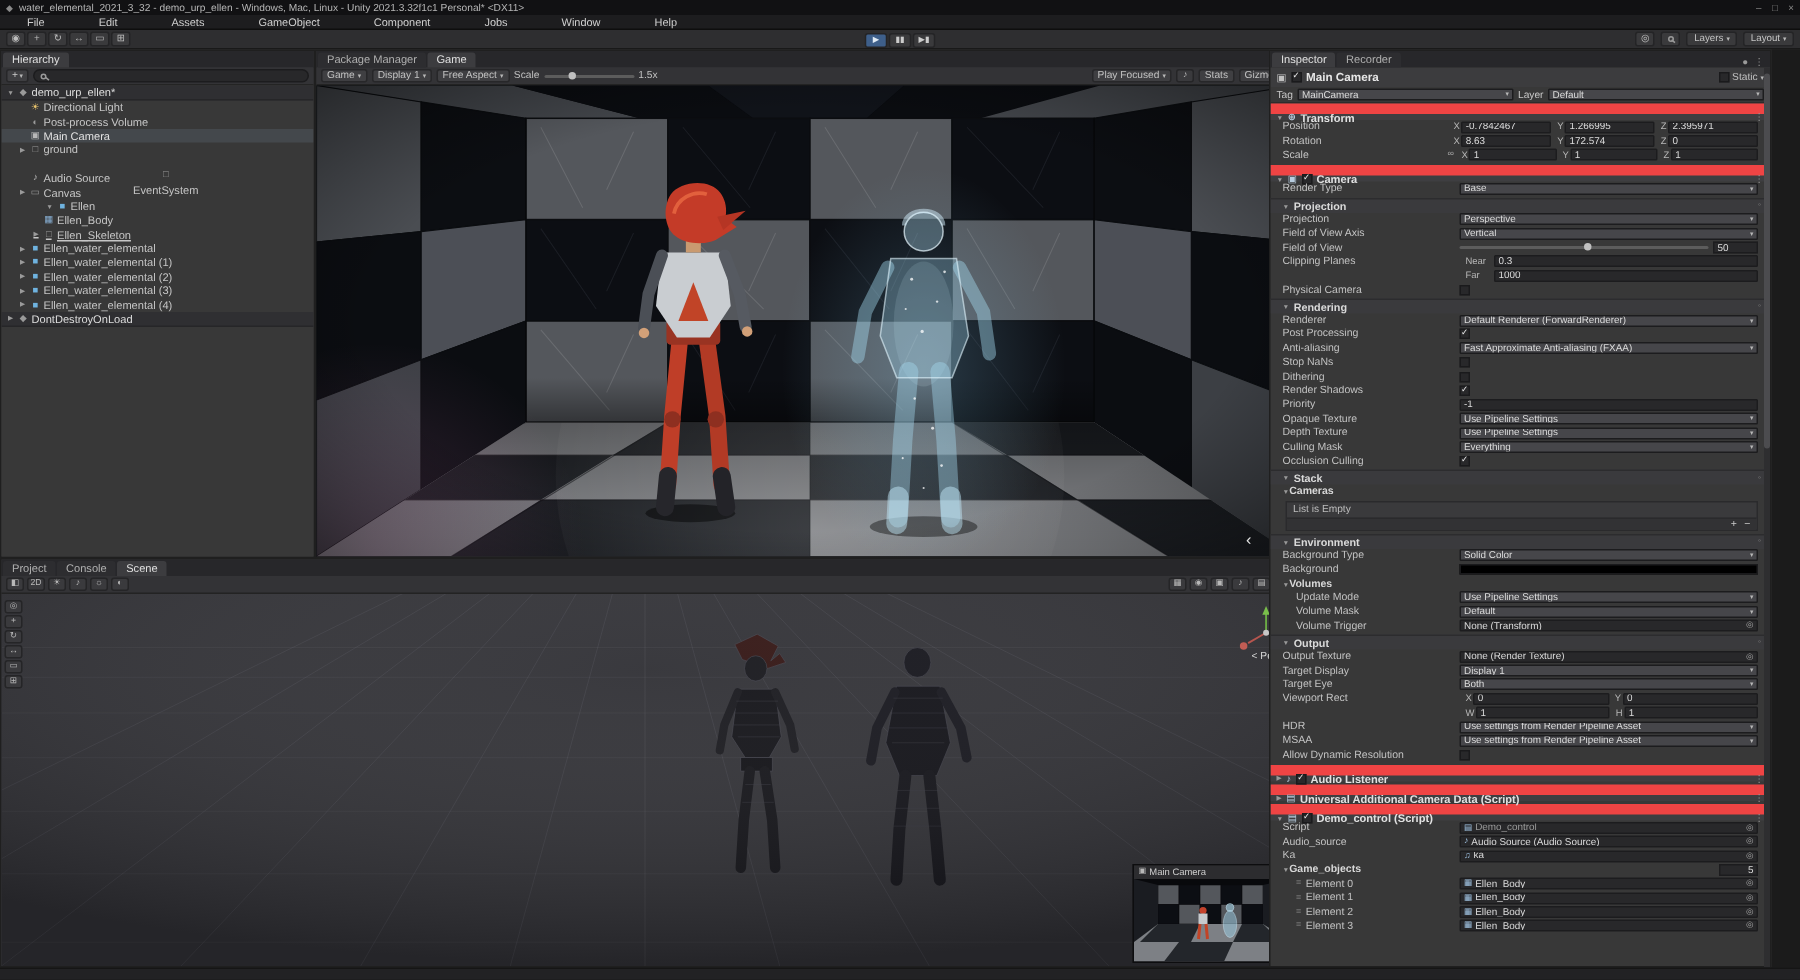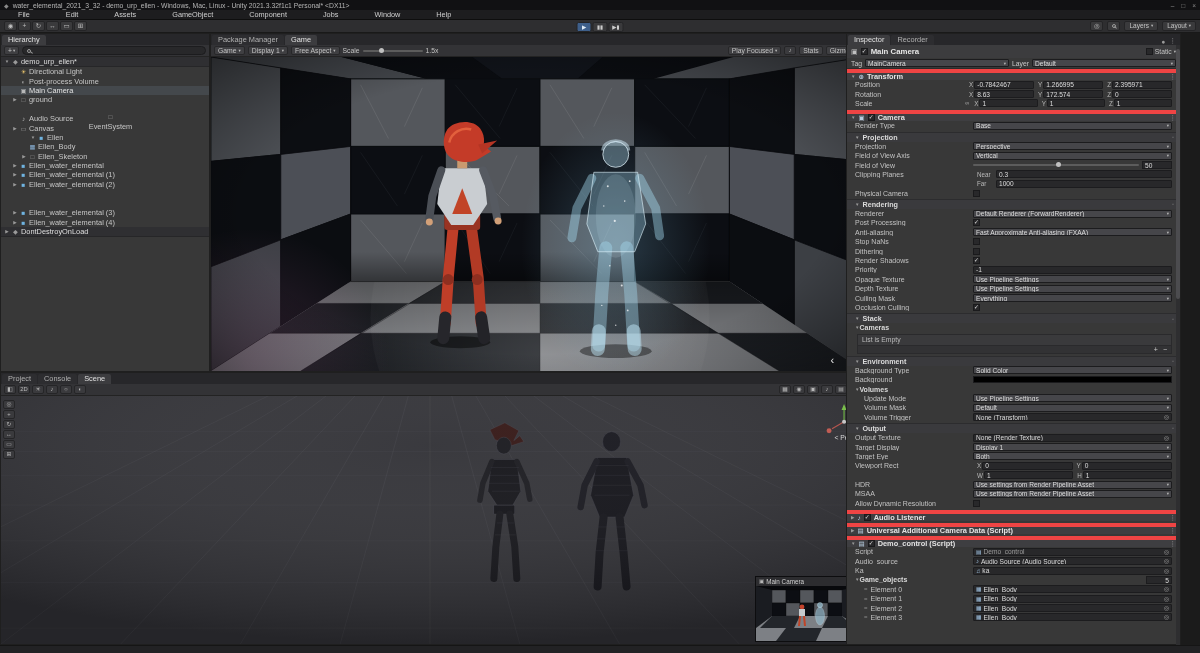--- a/index.html
+++ b/index.html
@@ -65,21 +65,21 @@
 .iscroll{position:absolute;right:0;top:0;bottom:0;width:4px;background:#2e2e30}
 .iscroll .thumb{position:absolute;top:4px;width:4px;height:250px;background:#4c4c4f;border-radius:2px}
 .ihead{height:13px;display:flex;align-items:center;gap:3px;padding:0 4px;background:#3c3c3e;font-size:7.8px}
 .goicon{font-size:7px;color:#c0c0c0}
 .iname{font-weight:bold;color:#e6e6e6}
 .spacer{flex:1}
 .wcheck{width:7px;height:7px;background:#28282a;border:1px solid #1a1a1c;font-size:5.8px;line-height:5.8px;text-align:center;color:#eee;flex:0 0 7px}
 .staticwrap{display:flex;gap:2px;align-items:center;font-size:6.8px;color:#c2c2c2}
 .tagrow{height:11px;display:flex;align-items:center;gap:3px;padding:0 4px;font-size:6.8px;background:#383838;border-bottom:1px solid #2c2c2c}
 .tagrow .wfield{height:8px}
-.comp{height:11px;background:#3e3e41;border-top:4px solid #ef4444;display:flex;align-items:center;gap:3px;padding:0 4px;font-size:7.4px;font-weight:bold;color:#e2e2e2}
+.comp{height:11px;background:#3e3e41;border-top:7px solid #ef4444;display:flex;align-items:center;gap:3px;padding:0 4px;font-size:7.4px;font-weight:bold;color:#e2e2e2}
 .fold{font-size:4.5px;color:#9a9a9a}
 .cmpic{font-size:6.5px;color:#b8cde0}
 .cicons{margin-left:auto;display:flex;gap:3px;font-weight:normal;color:#9a9a9a;font-size:6.5px}
 .irow{display:flex;align-items:center;height:9.4px;padding:0 8px 0 8px;font-size:7px;color:#c2c2c2}
 .irow .lbl{flex:0 0 118px;white-space:nowrap;overflow:hidden;display:flex;align-items:center;gap:2px}
 .irow .lbl.ind{padding-left:9px}
 .wfield{flex:1;height:8px;background:#28282a;border:1px solid #1c1c1e;border-radius:1px;display:flex;align-items:center;gap:2px;padding:0 2px;font-size:6.6px;color:#dcdcdc;min-width:0;overflow:hidden;white-space:nowrap}
 .wdrop{background:#46464a}
 .wdrop .arr{margin-left:auto}
 .muted{color:#9a9a9a}
@@ -210,41 +210,41 @@
         <div class="hrow" style="padding-left: 29px;">
           <span class="harrow">▼</span>
           <span class="hicon prefab">■</span>
           <span class="hlabel">Ellen</span>
         </div>
         <div class="hrow" style="padding-left: 20px;">
           <span class="harrow"></span>
           <span class="hicon mesh">▦</span>
           <span class="hlabel">Ellen_Body</span>
         </div>
-        <div class="hrow" style="padding-left: 20px;">
+        <div class="hrow" style="padding-left: 20px; text-decoration: underline;">
           <span class="harrow">▶</span>
           <span class="hicon gameobject">□</span>
           <span class="hlabel">Ellen_Skeleton</span>
         </div>
         <div class="hrow" style="padding-left: 11px;">
           <span class="harrow">▶</span>
           <span class="hicon prefab">■</span>
           <span class="hlabel">Ellen_water_elemental</span>
         </div>
         <div class="hrow" style="padding-left: 11px;">
           <span class="harrow">▶</span>
           <span class="hicon prefab">■</span>
           <span class="hlabel">Ellen_water_elemental (1)</span>
         </div>
         <div class="hrow" style="padding-left: 11px;">
           <span class="harrow">▶</span>
           <span class="hicon prefab">■</span>
           <span class="hlabel">Ellen_water_elemental (2)</span>
         </div>
-        <div class="hrow" style="padding-left: 11px; margin-top: 19px;">
+        <div class="hrow" style="padding-left: 11px;">
           <span class="harrow">▶</span>
           <span class="hicon prefab">■</span>
           <span class="hlabel">Ellen_water_elemental (3)</span>
         </div>
         <div class="hrow" style="padding-left: 11px;">
           <span class="harrow">▶</span>
           <span class="hicon prefab">■</span>
           <span class="hlabel">Ellen_water_elemental (4)</span>
         </div>
       </div>

